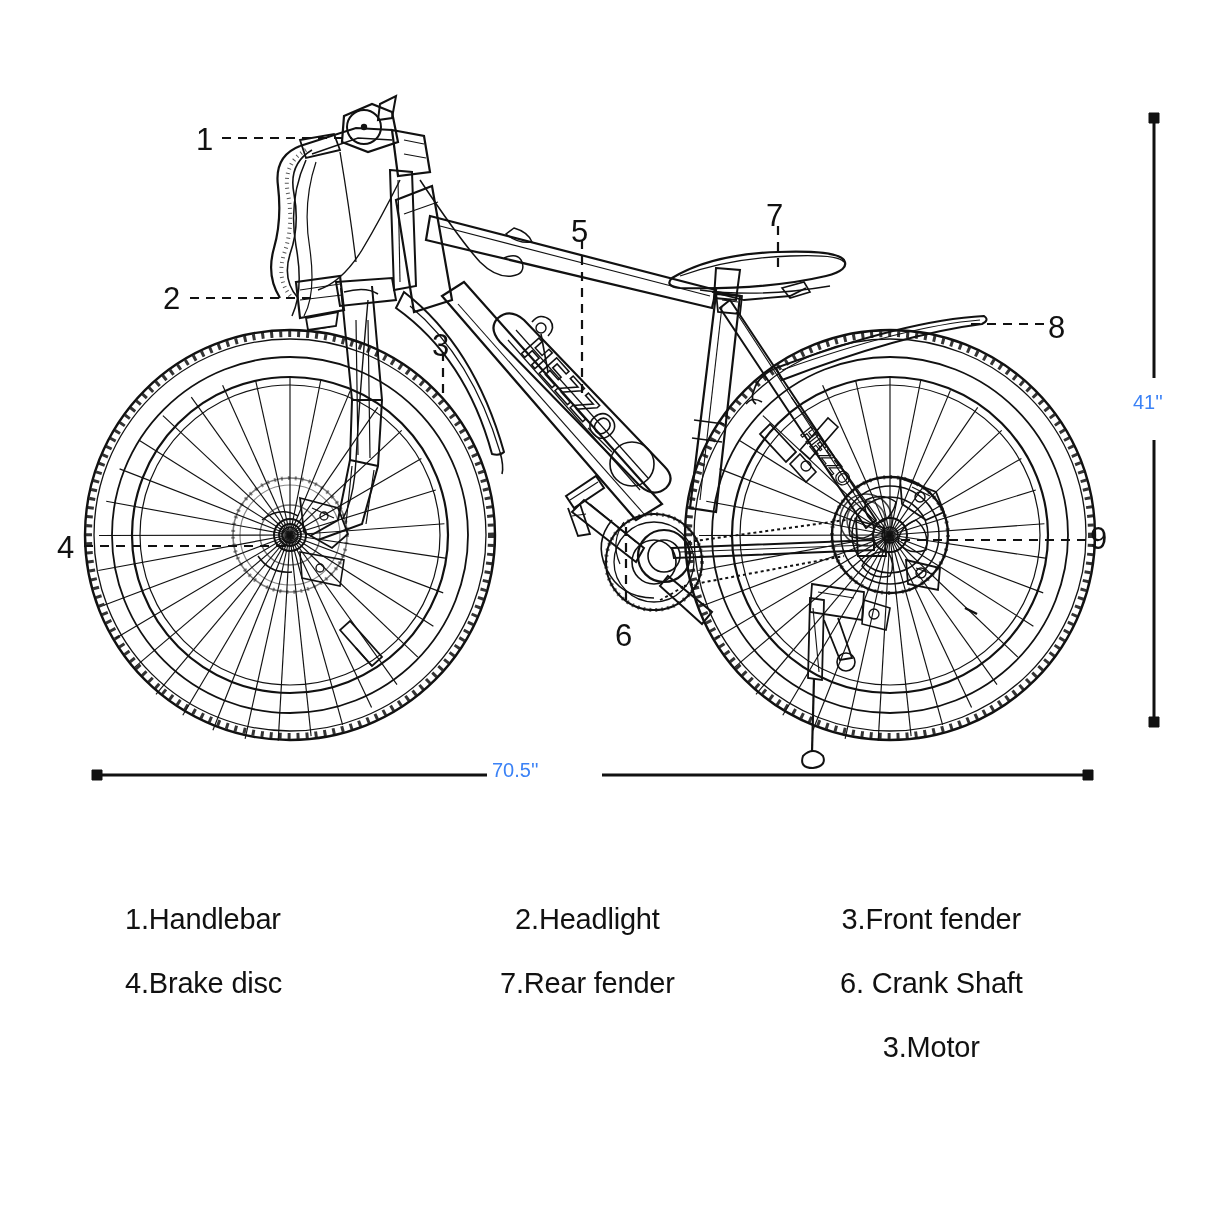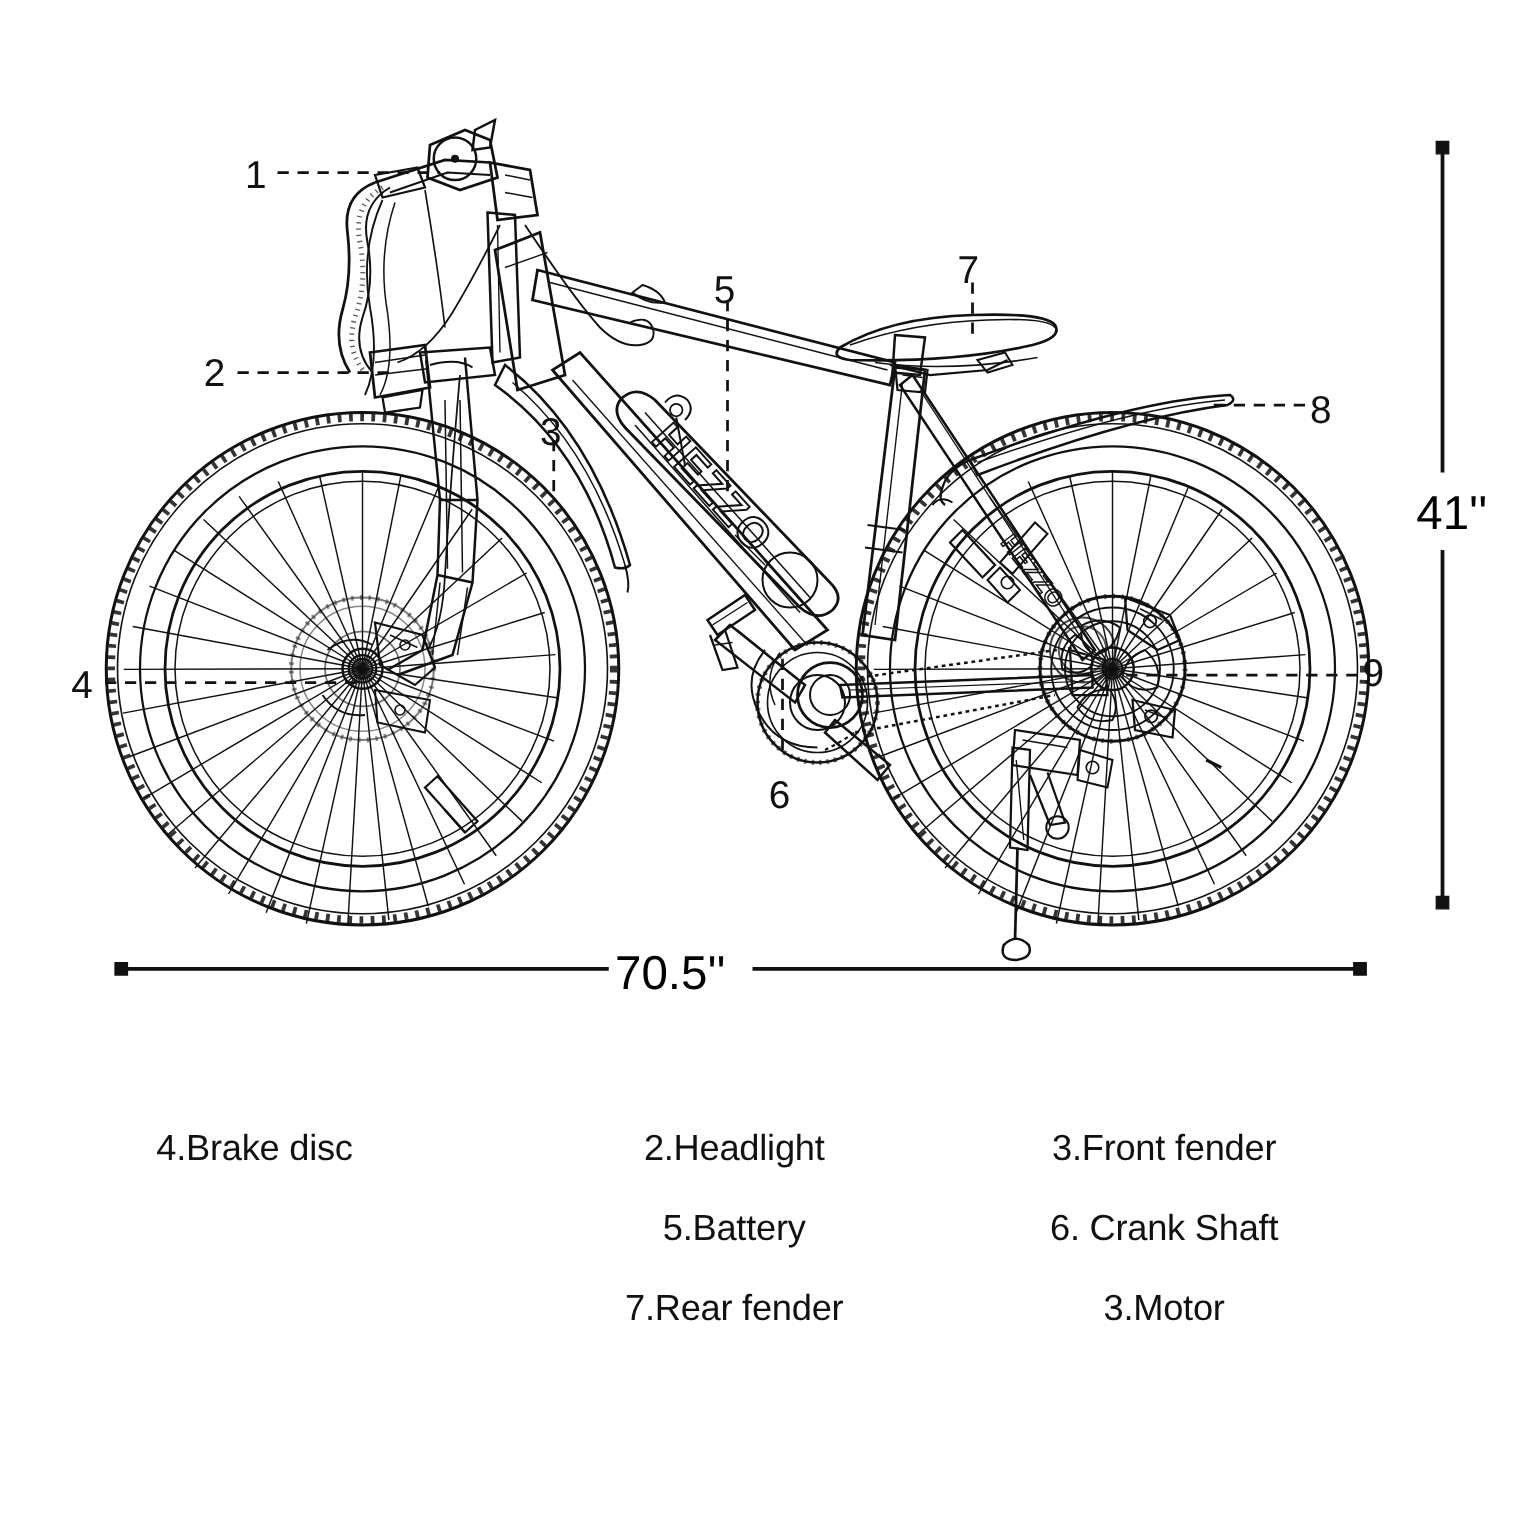--- a/index.html
+++ b/index.html
@@ -49,22 +49,22 @@
   .callout-num {
     position: absolute;
     font-family: "Liberation Sans", sans-serif;
     font-size: 31px;
     color: #111111;
     line-height: 1;
   }
   .dim-label {
     position: absolute;
     font-family: "Liberation Sans", sans-serif;
-    font-size: 38px;
-    color: #000000;
+    font-size: 20px;
+    color: #3b82f6;
     background: #ffffff;
     line-height: 1;
     padding: 0 5px;
   }
 </style>
 </head>
 <body>
 
 <div id="page">
 
@@ -436,25 +436,25 @@
   <div class="callout-num" style="left:615px; top:620px;">6</div>
   <div class="callout-num" style="left:766px; top:200px;">7</div>
   <div class="callout-num" style="left:1048px;top:312px;">8</div>
   <div class="callout-num" style="left:1090px;top:523px;">9</div>
 
   <div class="dim-label" style="left:1128px; top:392px;">41''</div>
   <div class="dim-label" style="left:487px;  top:760px;">70.5''</div>
 
   <div class="legend">
     <div class="legend-col legend-col-1">
+      <div class="legend-item">1.Handlebar</div>
       <div class="legend-item">4.Brake disc</div>
     </div>
     <div class="legend-col legend-col-2">
       <div class="legend-item">2.Headlight</div>
-      <div class="legend-item">5.Battery</div>
       <div class="legend-item">7.Rear fender</div>
     </div>
     <div class="legend-col legend-col-3">
       <div class="legend-item">3.Front fender</div>
       <div class="legend-item">6. Crank Shaft</div>
       <div class="legend-item">3.Motor</div>
     </div>
   </div>
 
 </div>

